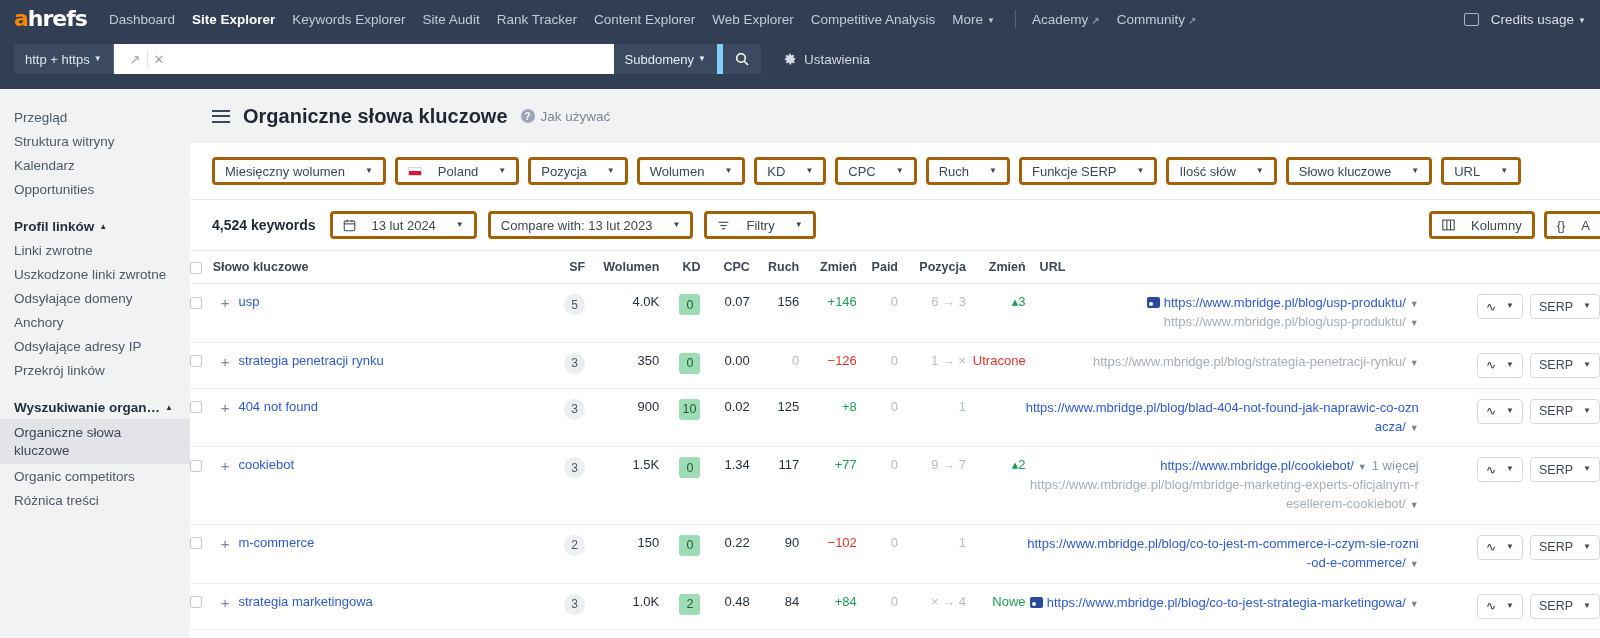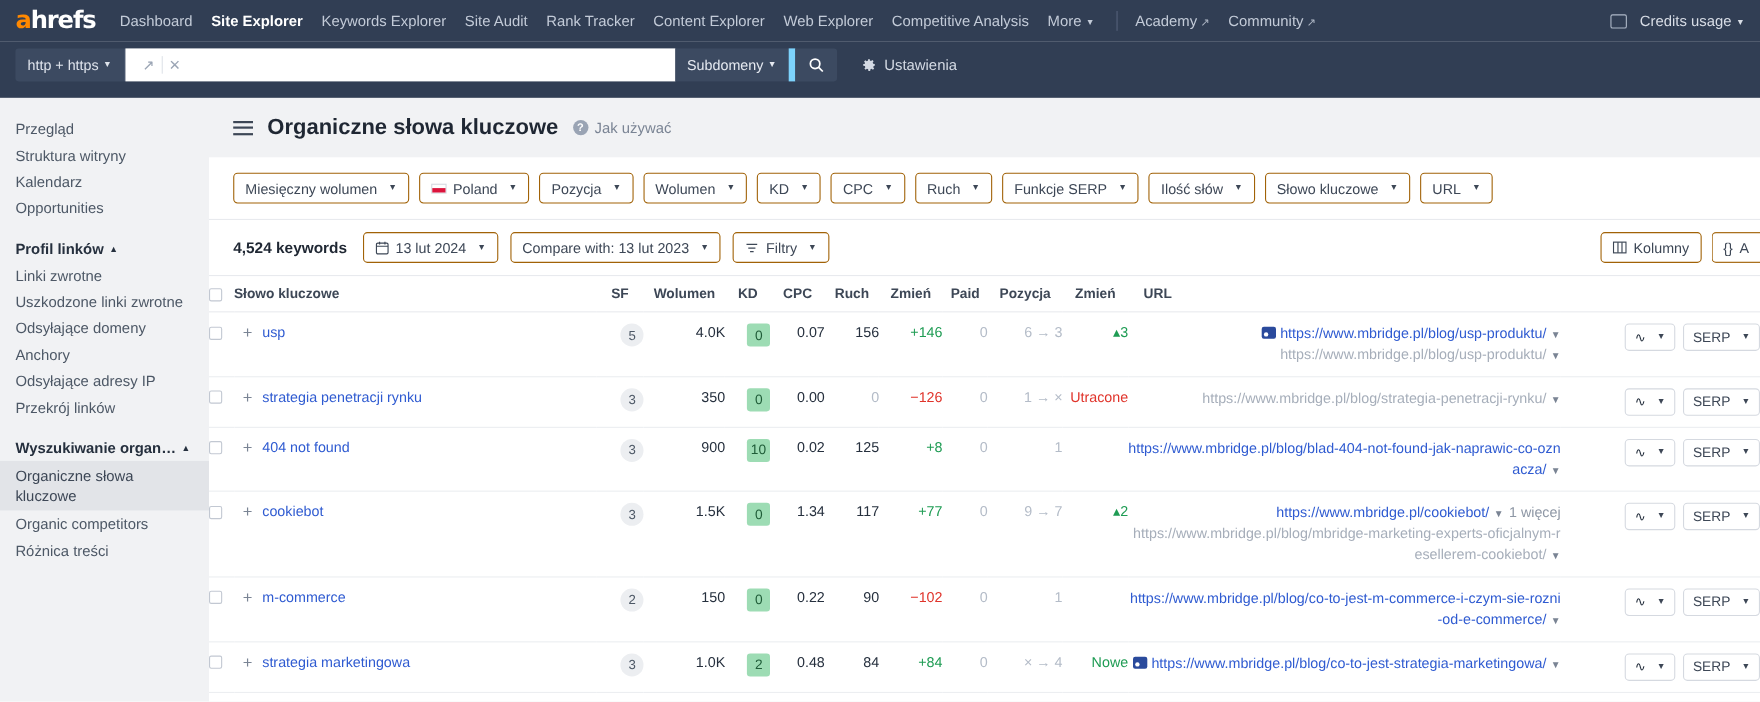--- a/index.html
+++ b/index.html
@@ -79,38 +79,38 @@
     width:14px;height:14px;border-radius:50%;background:#9aa4b4;color:#fff;
     font-size:10px;display:flex;align-items:center;justify-content:center;font-weight:bold;
   }
 
   .panel { background:#fff; margin-left:0; height:495px; }
   .filters {
     display:flex; align-items:center; gap:9px; padding:14px 0 14px 22px;
     border-bottom:1px solid #e8eaee; flex-wrap:nowrap; overflow:hidden;
   }
   .chip {
-    height:28px; border:1px solid #a16207; border-radius:4px; background:#fff;
+    height:28px; border:3px solid #a16207; border-radius:4px; background:#fff;
     display:flex; align-items:center; padding:0 10px; font-size:13px; color:#3d4756;
-    cursor:pointer; white-space:nowrap; gap:6px;
+    cursor:pointer; white-space:nowrap; gap:16px;
   }
   .flag-pl { width:14px; height:9px; background:#fff; border:1px solid #d5d9e0; position:relative; }
   .flag-pl:after { content:""; position:absolute; left:0; bottom:0; width:100%; height:50%; background:#dc143c; }
 
   .toolbar {
     display:flex; align-items:center; gap:11px; padding:11px 0 11px 22px;
     border-bottom:1px solid #e8eaee;
   }
   .kwcount { font-weight:bold; font-size:14px; color:#1f2733; margin-right:3px; }
   .toolbar-right { margin-left:auto; display:flex; gap:9px; padding-right:0; }
 
   
   table.kw { width:100%; border-collapse:collapse; table-layout:fixed; }
   table.kw th {
-    font-size:12.5px; font-weight:bold; color:#3d4756; text-align:center;
+    font-size:12.5px; font-weight:bold; color:#3d4756; text-align:right;
     padding:9px 0; border-bottom:1px solid #e8eaee; white-space:nowrap;
   }
   table.kw th.l { text-align:left; }
   table.kw td {
     font-size:13px; padding:10px 0; border-bottom:1px solid #eceef1;
     vertical-align:top; text-align:right; color:#26303e;
   }
   table.kw td.l { text-align:left; }
   .cb { width:12px;height:12px;border:1px solid #c2c8d2;border-radius:2px;display:inline-block;background:#fff;cursor:pointer; vertical-align:middle;}
   .plus { color:#7a8494; font-size:15px; padding:0 9px 0 8px; cursor:pointer; vertical-align:middle;}

